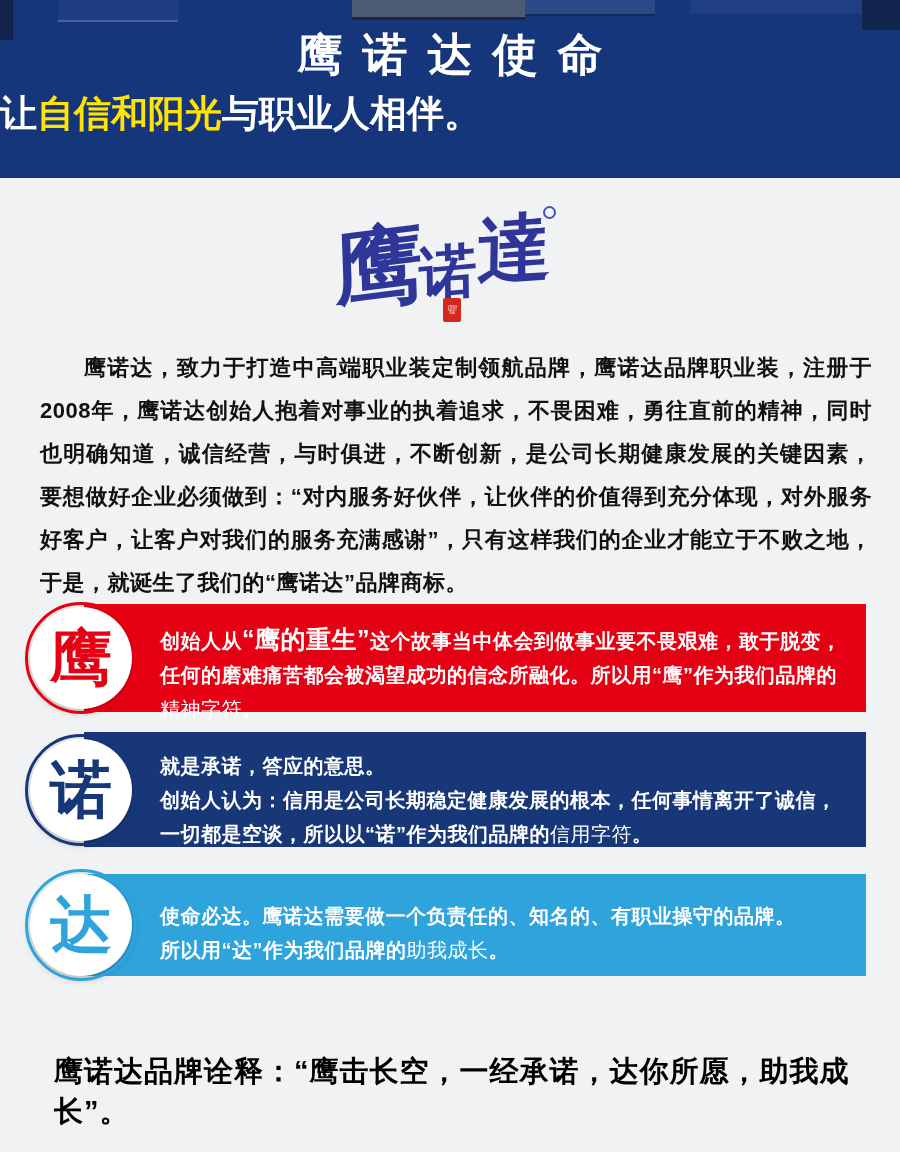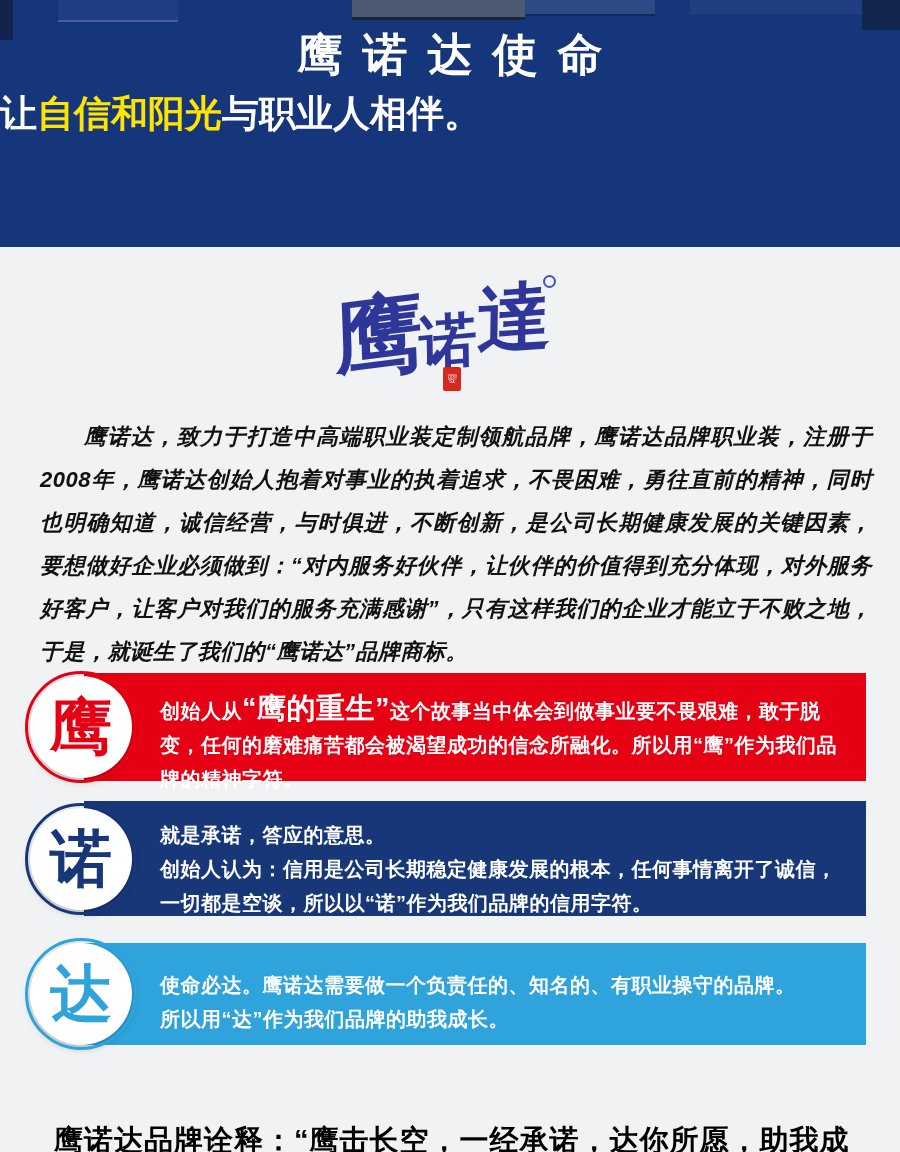--- a/index.html
+++ b/index.html
@@ -4,21 +4,21 @@
 <style>
   * { margin:0; padding:0; box-sizing:border-box; }
   html,body { background:#e8e8ea; }
   body { font-family:"Liberation Sans", sans-serif; }
   .page {
     position:relative; width:900px; height:1152px; margin:0 auto;
     background:#f1f2f3; overflow:hidden;
   }
 
   
-  .hero { position:relative; height:247px; background:#16367b; overflow:hidden; }
+  .hero { position:relative; height:178px; background:#16367b; overflow:hidden; }
   .remnant { position:absolute; top:0; }
   .remnant-a { left:0;   width:13px;  height:40px; background:#12244e; }
   .remnant-b { left:58px; width:120px; height:22px; background:#1e3d85; border-bottom:2px solid #4a6097; }
   .remnant-c { left:352px; width:173px; height:20px; background:#4d5a74; border-bottom:3px solid #1c2636; }
   .remnant-d { left:525px; width:130px; height:16px; background:#2c4a86; border-bottom:2px solid #142a58; }
   .remnant-e { left:690px; width:172px; height:14px; background:#1f3f82; }
   .remnant-f { left:862px; width:38px;  height:30px; background:#12254f; }
 
   .hero-title {
     padding-top:25px; text-align:center; color:#fff;
@@ -47,32 +47,32 @@
   }
   .seal-text {
     color:#fff; font-size:10px; line-height:8px; text-align:center; width:30px;
     transform:scale(0.38); font-family:"Liberation Sans", sans-serif;
   }
 
   
   .intro {
     padding:10px 28px 0 40px; color:#111;
     font-size:22px; font-weight:700; line-height:43px;
-    text-indent:2em; text-align:justify; letter-spacing:0.5px;font-style:italic;
+    text-indent:2em; text-align:justify; letter-spacing:0.5px;
   }
 
   
   .banners { margin:0 34px 0 84px; padding-top:0; }
   .banner { position:relative; color:#fff; }
   .banner-text { font-size:20px; font-weight:600; line-height:34px; letter-spacing:0.5px; }
   .banner-red  { background:#e60014; height:108px; padding:18px 18px 0 76px; margin-top:0; }
   .banner-navy { background:#173779; height:115px; padding:17px 18px 0 76px; margin-top:20px; }
   .banner-blue { background:#2fa3dc; height:102px; padding:25px 18px 0 76px; margin-top:27px; }
-  .q-big { font-size:29px; font-weight:800; }
-  .emph  { font-weight:700; }
+  .q-big { font-size:25px; font-weight:800; }
+  .emph  { font-weight:400; }
 
   .badge {
     position:absolute; left:-54px; top:50%; transform:translateY(-50%);
     width:102px; height:102px; border-radius:50%; background:#fff;
     display:flex; align-items:center; justify-content:center;
     font-size:62px; font-weight:900;
     box-shadow:0 3px 8px rgba(0,0,0,0.25);
   }
   .badge-red  { color:#e60014; outline:3px solid #e60014; outline-offset:2px; }
   .badge-navy { color:#173779; outline:3px solid #173779; outline-offset:2px; }

